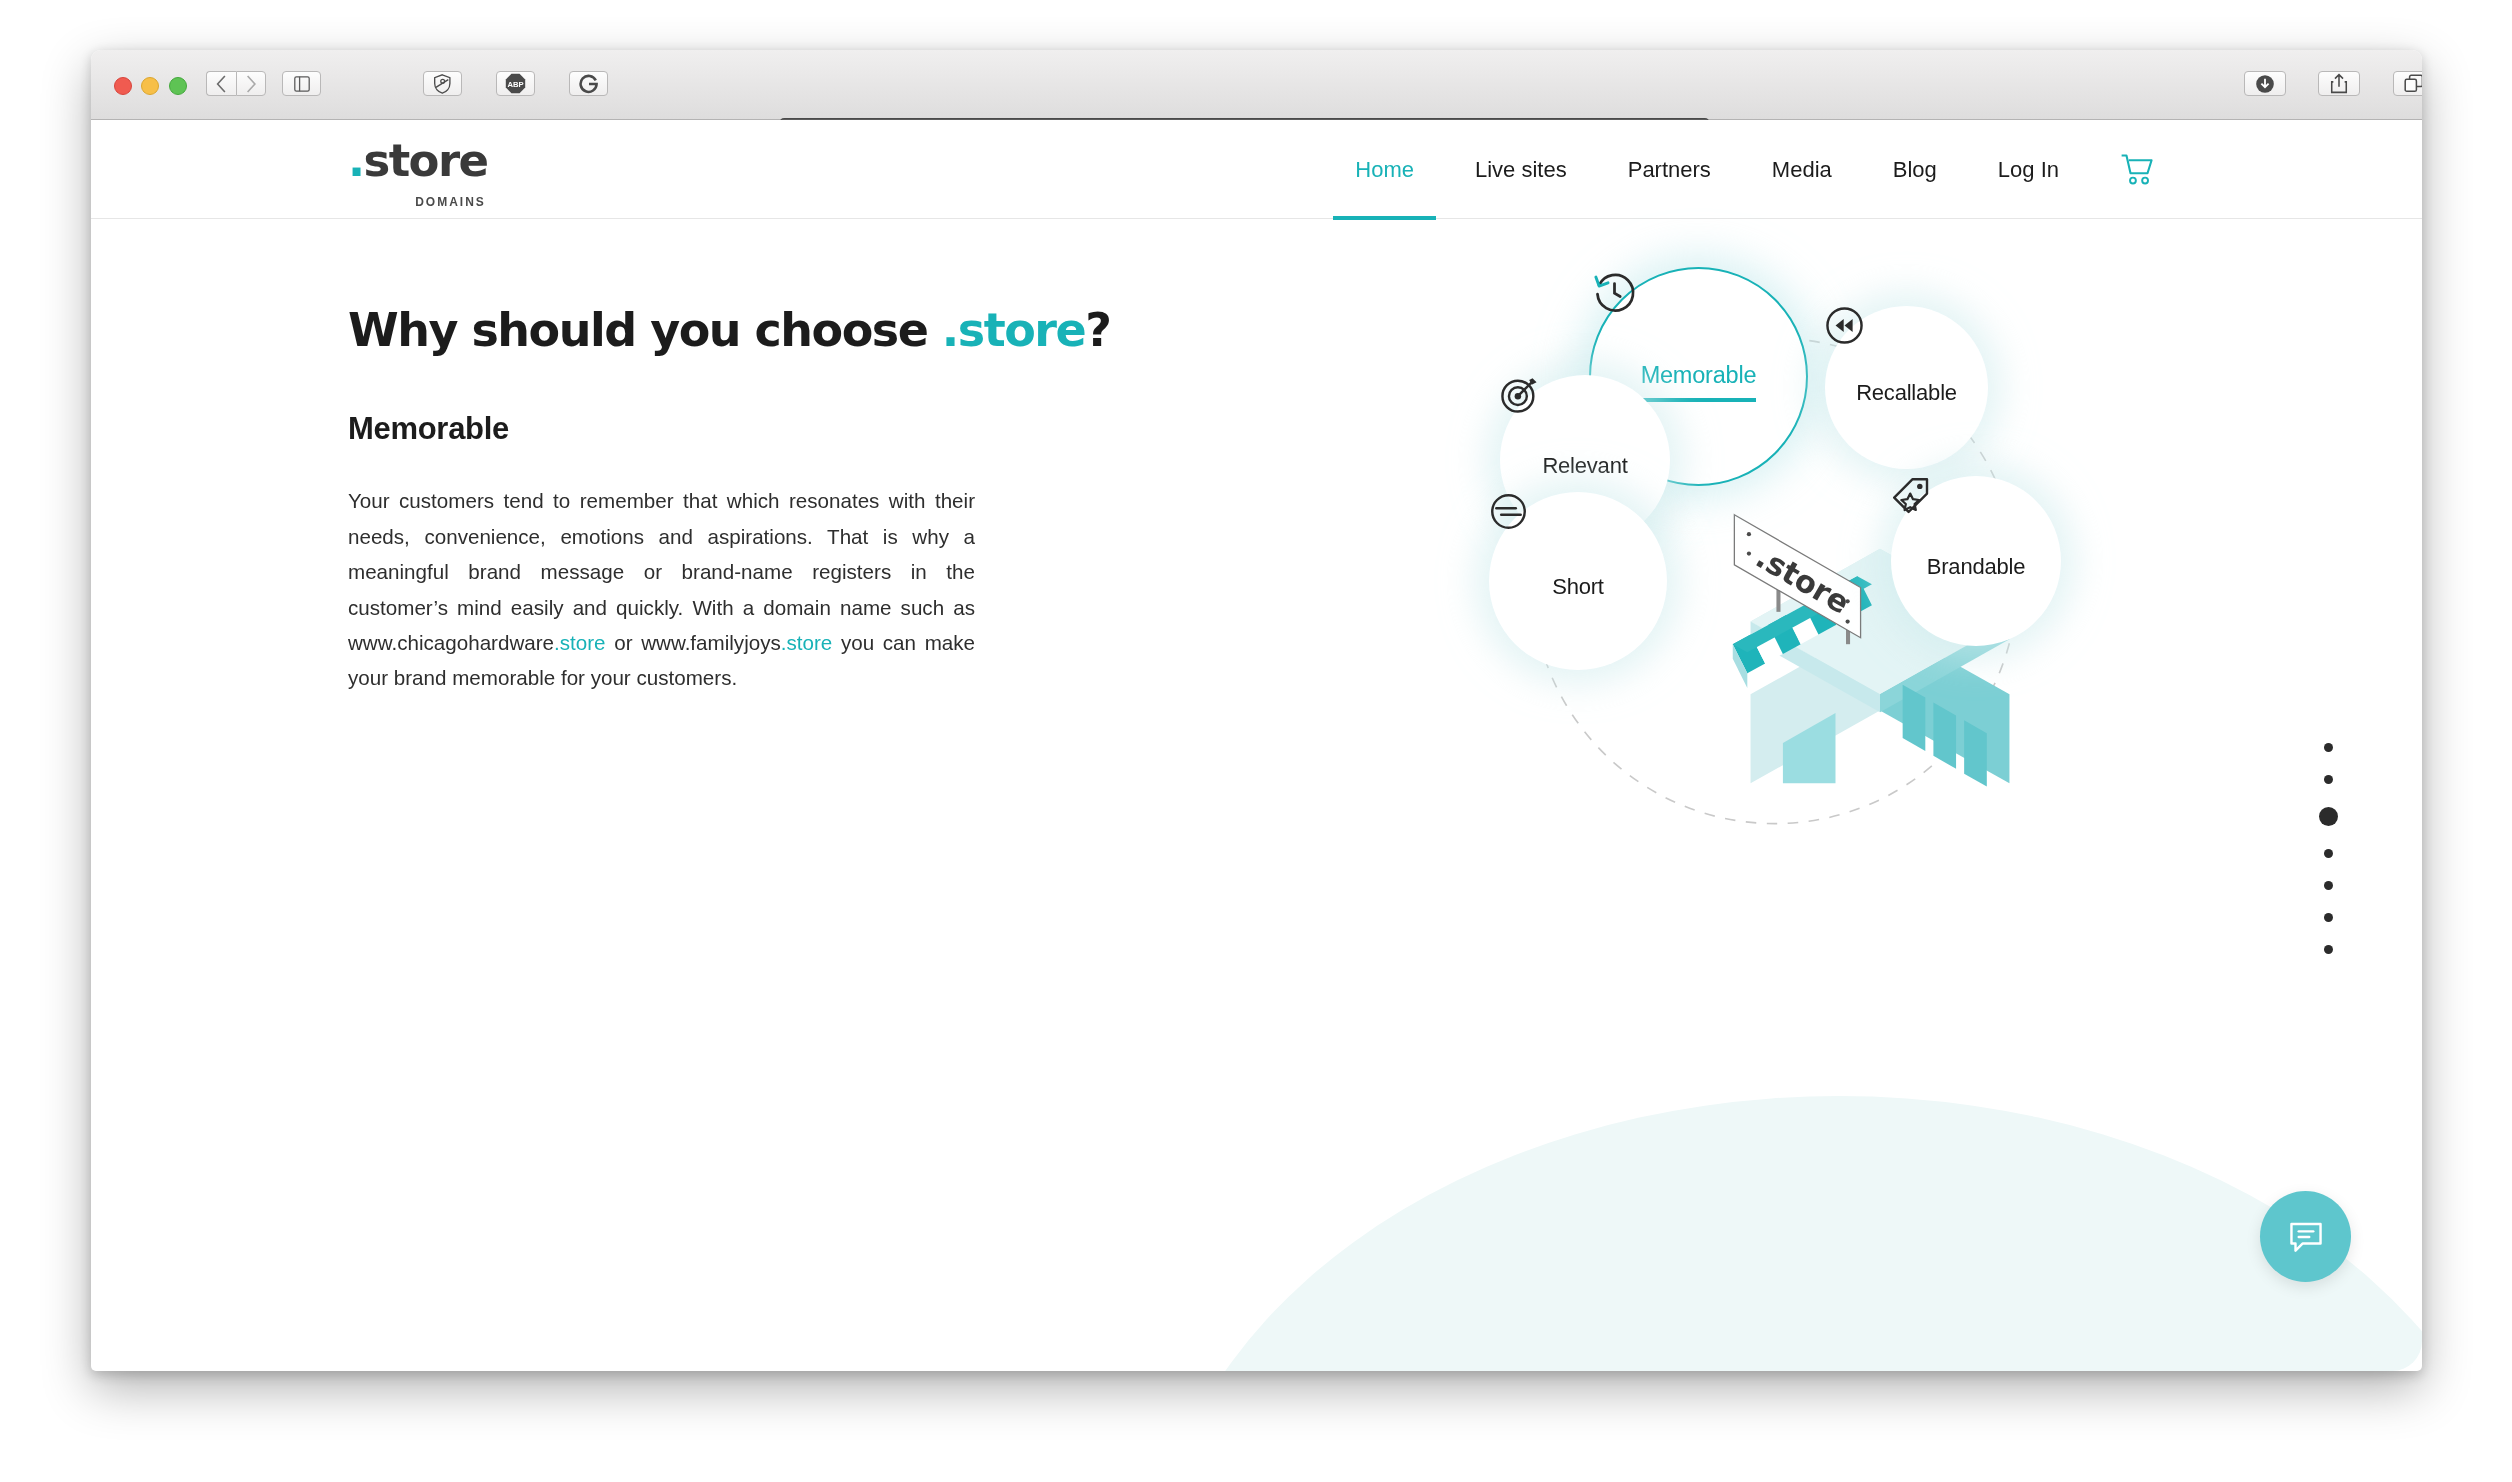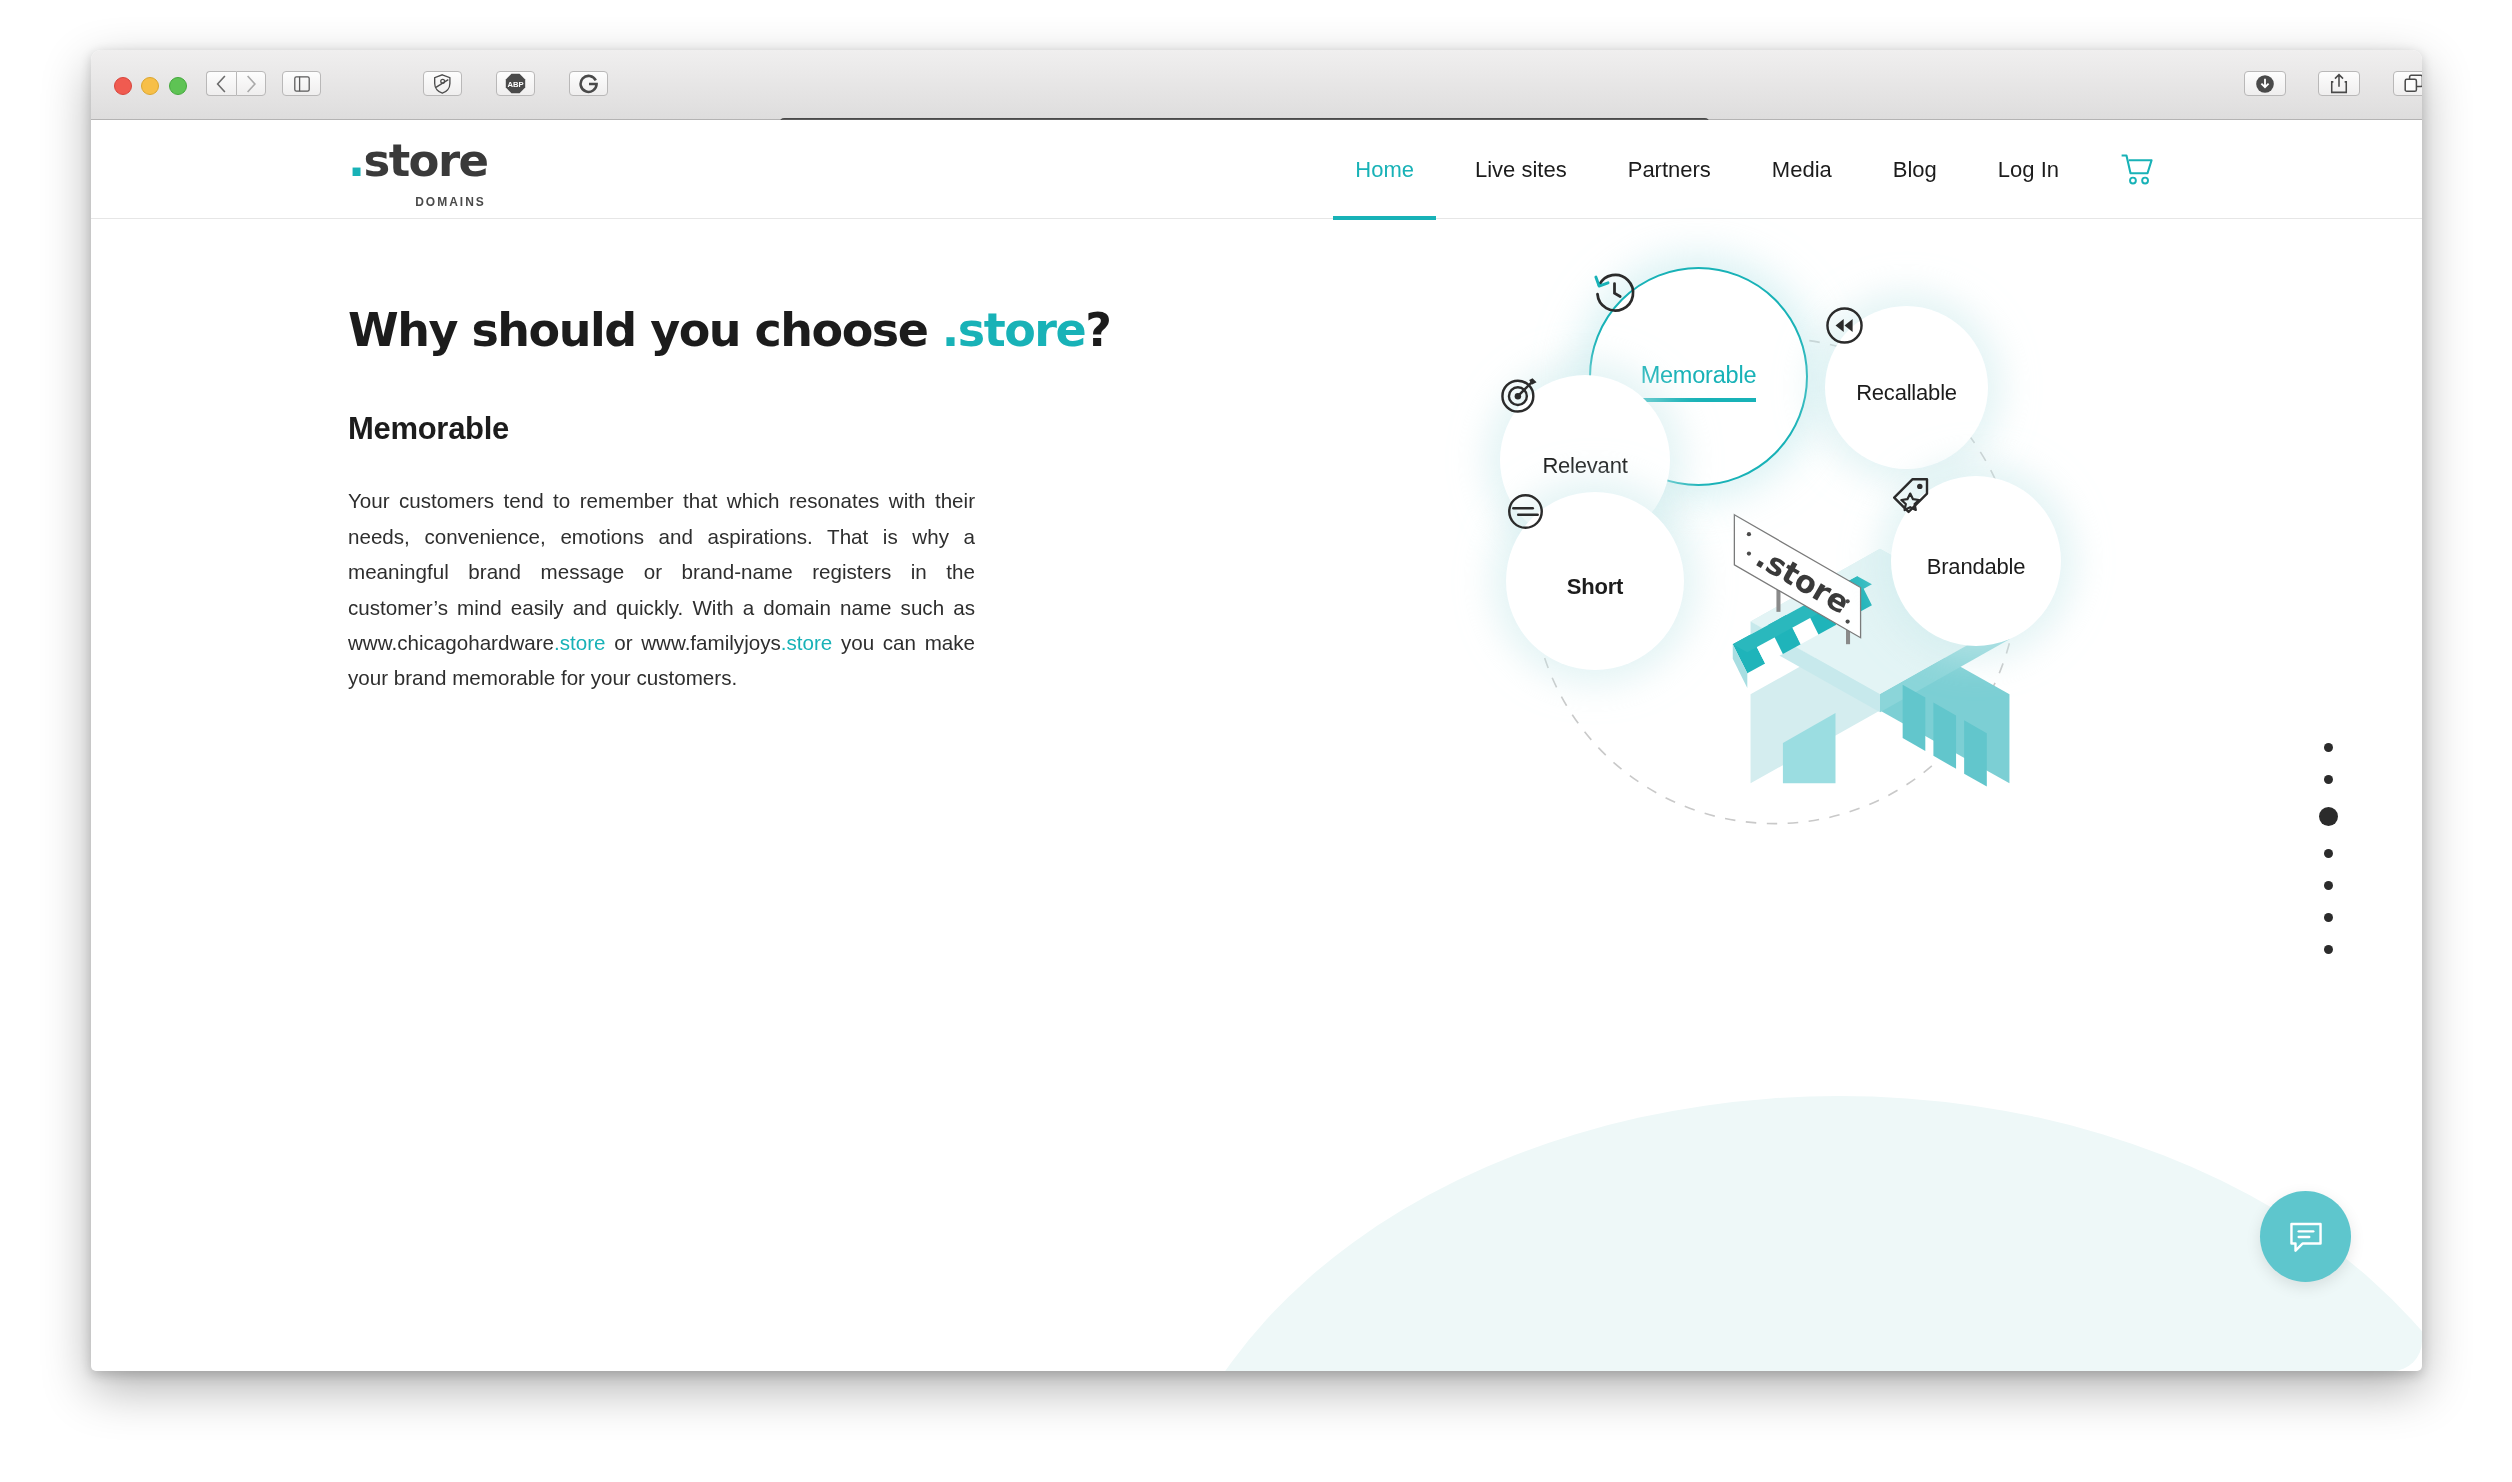--- a/index.html
+++ b/index.html
@@ -166,21 +166,21 @@
   }
   .node.active .node-label {
     color: #18b2b7; font-size: 23.5px; padding-bottom: 9.7px;
     border-bottom: 4px solid #18b2b7;
   }
 
   #node-memorable { left: 235px; top: 34px; }
   #node-recallable { left: 471px; top: 73px; width: 163px; height: 163px; }
   #node-brandable { left: 537px; top: 243px; width: 170px; height: 170px; }
   #node-relevant  { left: 146px; top: 142px; width: 170px; height: 170px; }
-  #node-short     { left: 152px; top: 259px; width: 178px; height: 178px; font-weight: bold; }
+  #node-short     { left: 135px; top: 259px; width: 178px; height: 178px; }
 
   
   #store-illustration { position: absolute; left: 348px; top: 267px; }
 
   
   #bottom-arc {
     position: absolute; left: 1060px; bottom: -534px;
     width: 1376px; height: 809px;
     background: #eef8f8;
     border-radius: 50% 50% 0 0 / 62% 62% 0 0;

